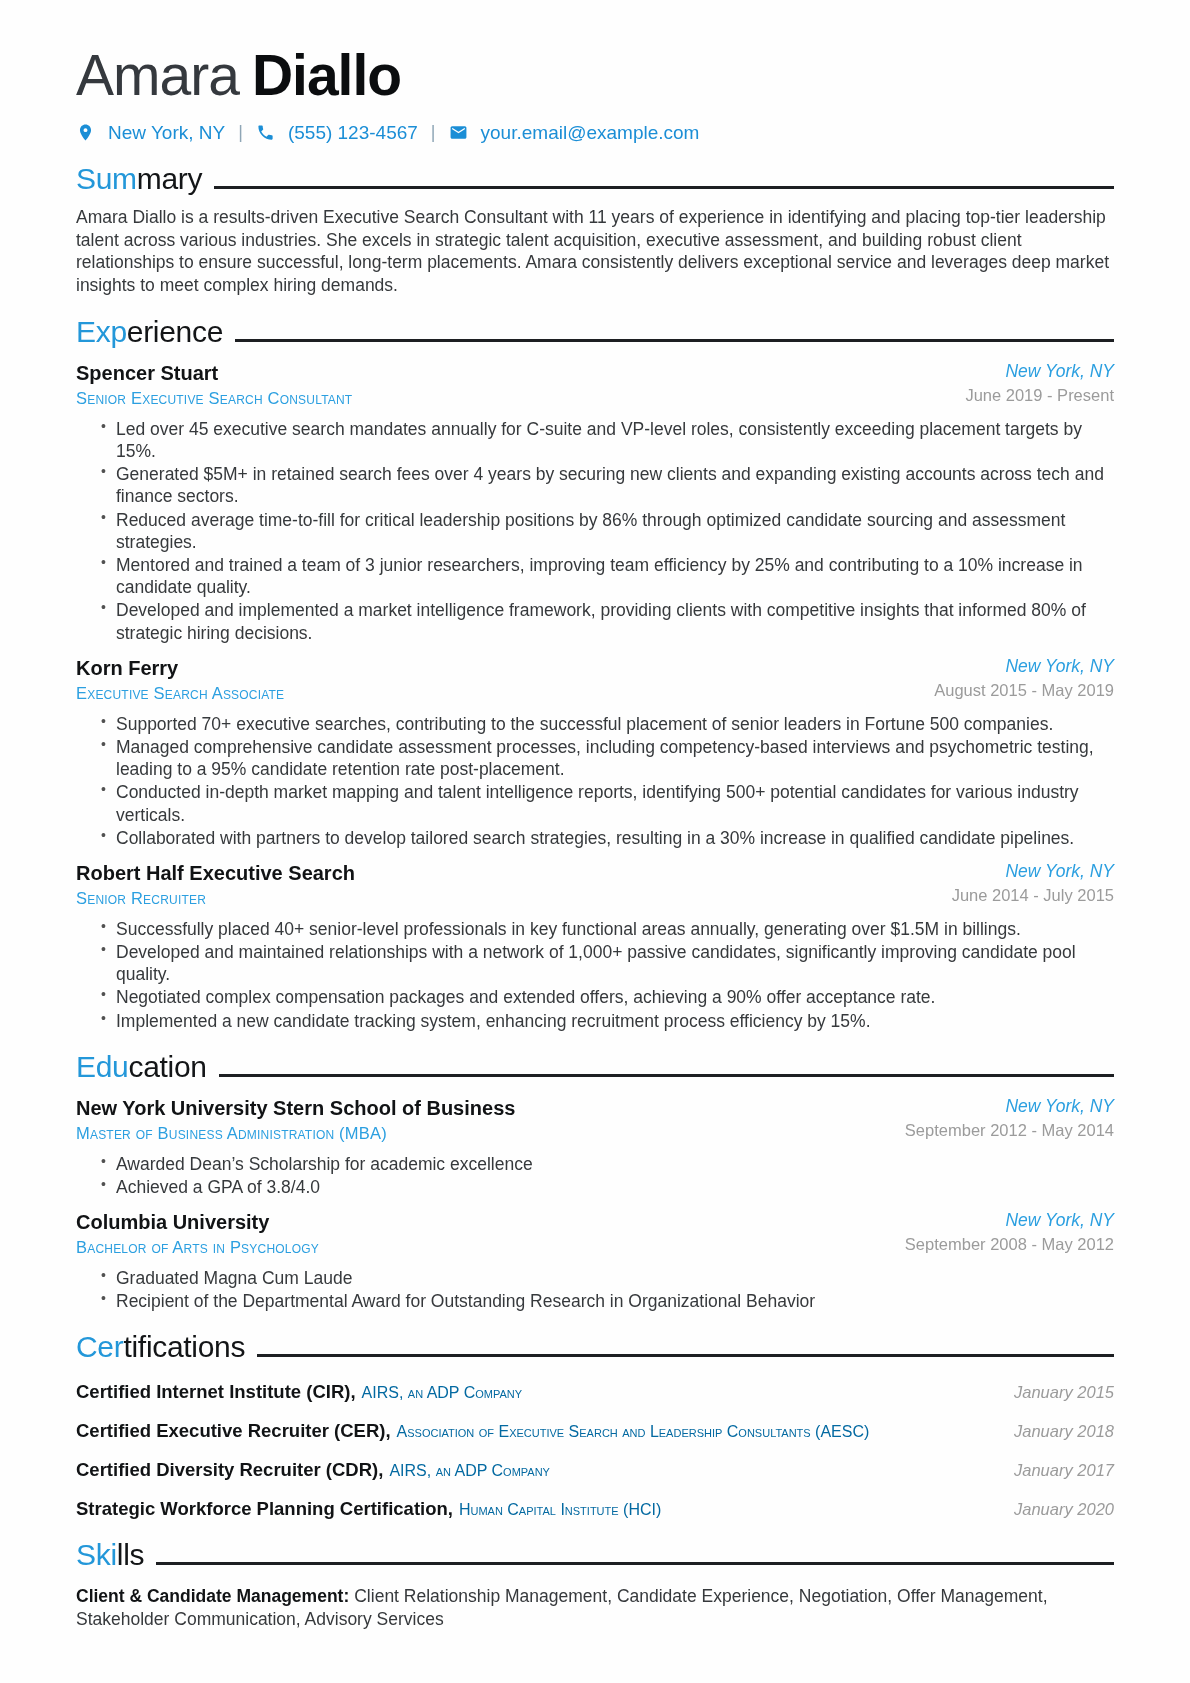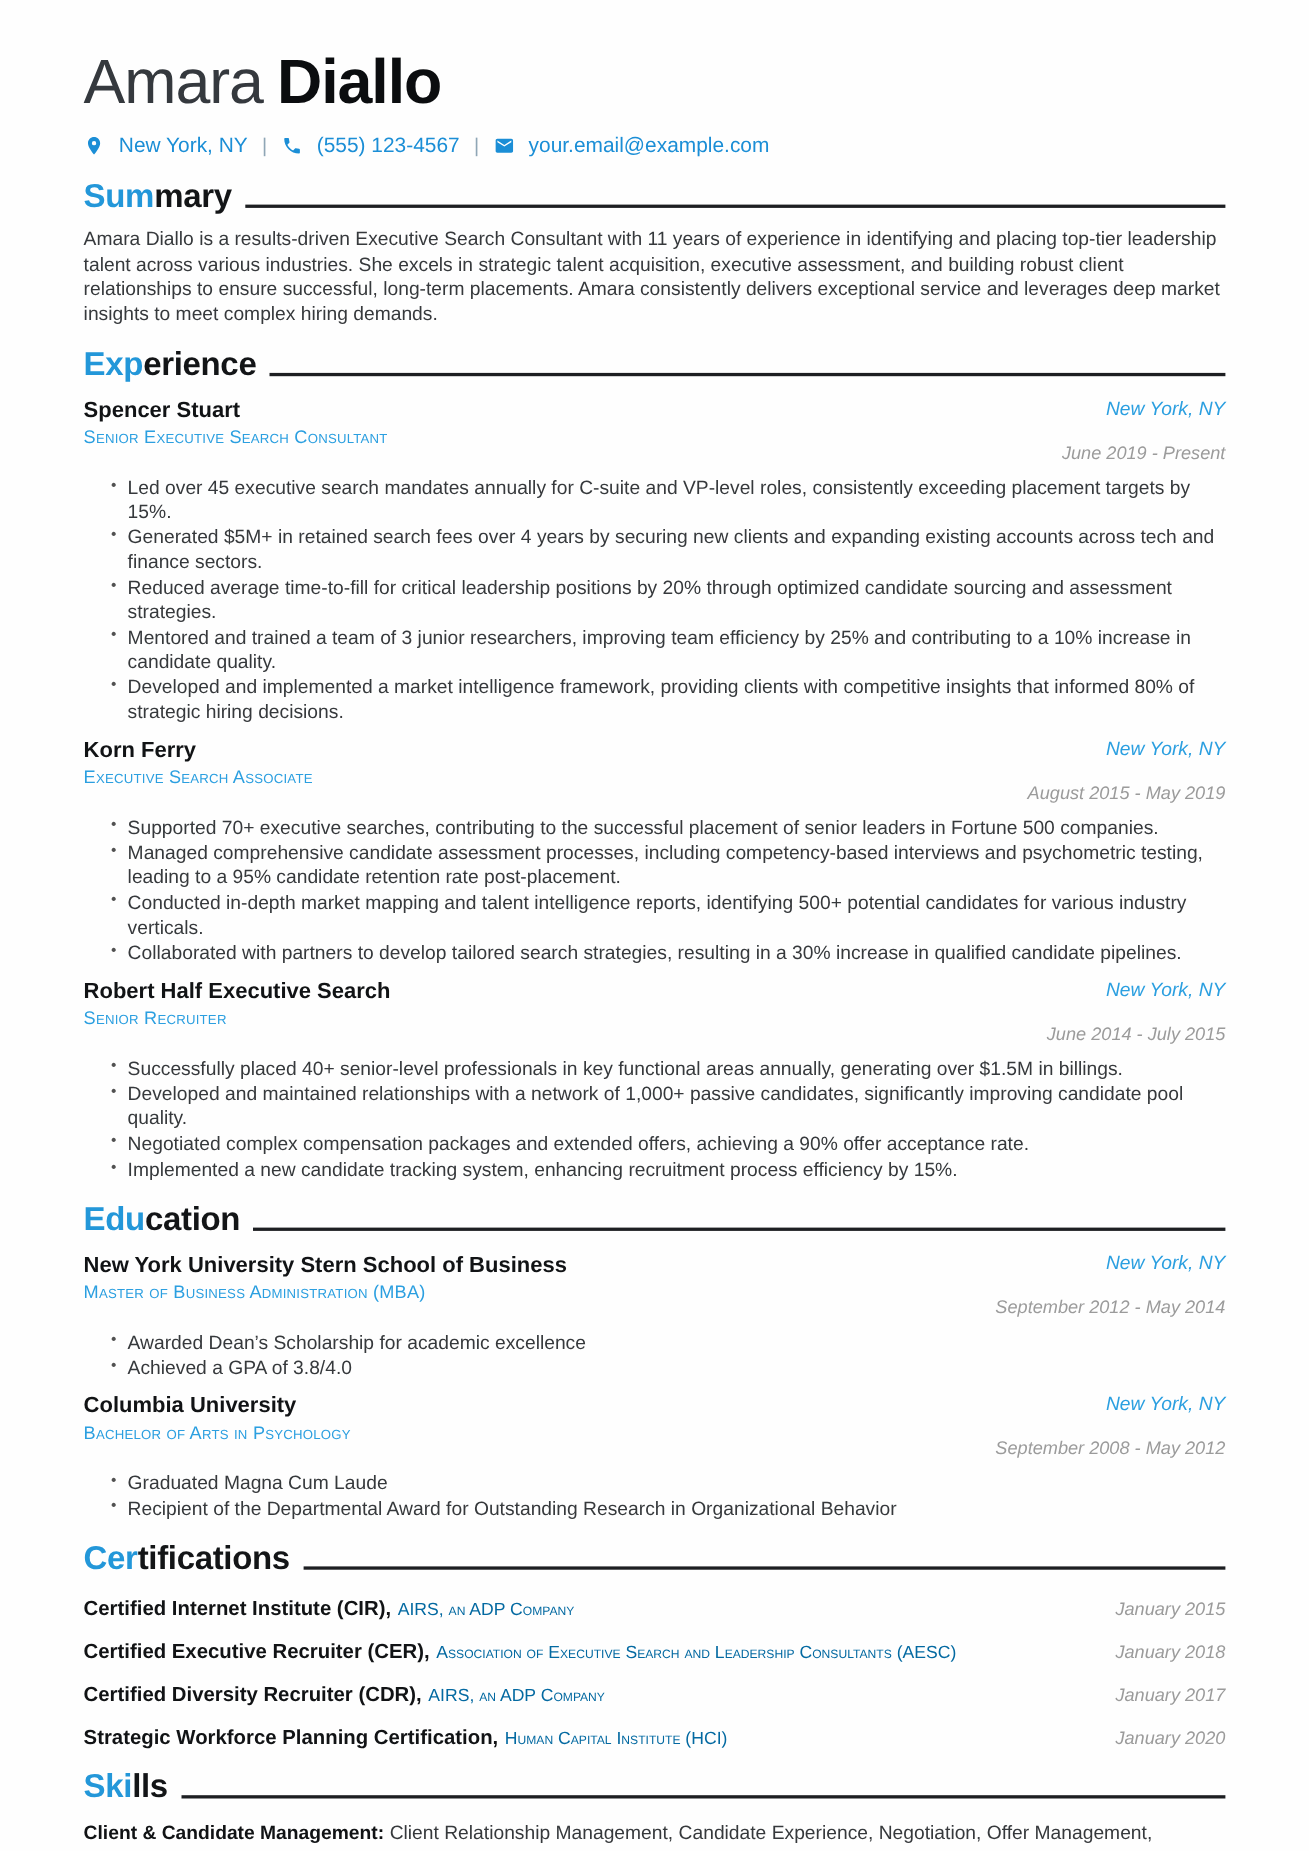--- a/index.html
+++ b/index.html
@@ -12,33 +12,33 @@
   .name{font-size:57px;line-height:1.05;margin:0 0 16px 0;letter-spacing:-1px;}
   .name .first{font-weight:400;color:#35393e;}
   .name .last{font-weight:800;color:#0b0d0f;margin-left:13px;}
   .contact{display:flex;align-items:center;gap:13px;font-size:19px;color:#1b8ed6;margin-bottom:4px;}
   .contact .sep{color:#8fa6b6;font-size:18px;}
   .cicon{display:inline-flex;}
   .cicon svg{width:19px;height:19px;fill:#1b8ed6;display:block;}
   
   .section{margin-top:18px;}
   .section-head{display:flex;align-items:flex-end;}
-  .section-head h2{font-size:30px;font-weight:700;margin:0;white-space:nowrap;letter-spacing:-0.3px;}
+  .section-head h2{font-size:30px;font-weight:400;margin:0;white-space:nowrap;letter-spacing:-0.3px;}
   .section-head .accent{color:#2397d9;}
   .section-head .rest{color:#131517;}
   .section-head .rule{flex:1;height:0;border-bottom:3px solid #1d1f22;margin:0 0 7px 12px;}
   
   .summary-text{margin:10px 0 0 0;font-size:17.5px;line-height:1.3;color:#36393c;}
   
   .entry{margin-top:12px;}
   .entry-head{display:flex;justify-content:space-between;align-items:flex-start;}
   .company{font-size:20px;font-weight:700;color:#111315;line-height:1.2;}
   .role{font-size:16.5px;color:#2b9fe0;font-variant:small-caps;letter-spacing:.2px;margin-top:4px;line-height:1.2;}
   .loc{font-size:17.5px;font-style:italic;color:#2b9fe0;text-align:right;line-height:1.2;}
-  .dates{font-size:16.5px;font-style:italic;color:#9b9b9b;text-align:right;margin-top:21px;line-height:1.2;}
+  .dates{font-size:16.5px;color:#9b9b9b;text-align:right;margin-top:4px;line-height:1.2;}
   ul.bullets{margin:9px 0 0 0;padding:0 0 0 40px;list-style:none;}
   ul.bullets li{position:relative;font-size:17.5px;line-height:1.27;color:#36393c;margin-bottom:1px;}
   ul.bullets li::before{content:"\2022";position:absolute;left:-15px;top:0;color:#515151;font-size:14px;}
   
   .cert-row{display:flex;justify-content:space-between;align-items:baseline;margin-top:17px;}
   .cert-name{font-size:18.5px;font-weight:700;color:#111315;}
   .cert-issuer{font-size:16px;font-variant:small-caps;color:#0369a1;margin-left:6px;}
   .cert-date{font-size:16.5px;font-style:italic;color:#9b9b9b;white-space:nowrap;margin-left:20px;}
   
   .skill-line{margin:13px 0 0 0;font-size:17.5px;line-height:1.3;color:#36393c;}
@@ -98,21 +98,21 @@
           <div class="role">Senior Executive Search Consultant</div>
         </div>
         <div>
           <div class="loc">New York, NY</div>
           <div class="dates">June 2019 - Present</div>
         </div>
       </div>
       <ul class="bullets">
         <li>Led over 45 executive search mandates annually for C-suite and VP-level roles, consistently exceeding placement targets by 15%.</li>
         <li>Generated $5M+ in retained search fees over 4 years by securing new clients and expanding existing accounts across tech and finance sectors.</li>
-        <li>Reduced average time-to-fill for critical leadership positions by 20% through optimized candidate sourcing and assessment strategies.</li>
+        <li>Reduced average time-to-fill for critical leadership positions by 86% through optimized candidate sourcing and assessment strategies.</li>
         <li>Mentored and trained a team of 3 junior researchers, improving team efficiency by 25% and contributing to a 10% increase in candidate quality.</li>
         <li>Developed and implemented a market intelligence framework, providing clients with competitive insights that informed 80% of strategic hiring decisions.</li>
       </ul>
     </div>
 
     <div class="entry">
       <div class="entry-head">
         <div>
           <div class="company">Korn Ferry</div>
           <div class="role">Executive Search Associate</div>

